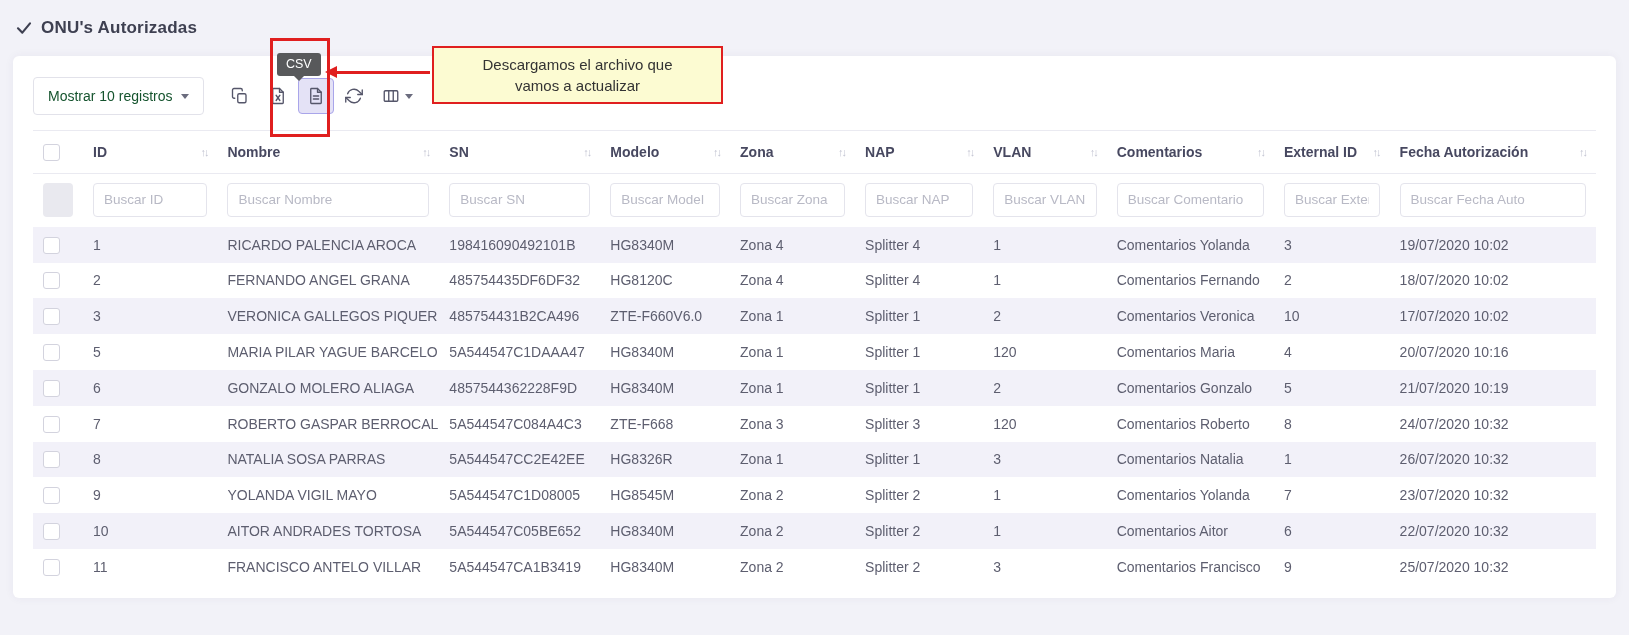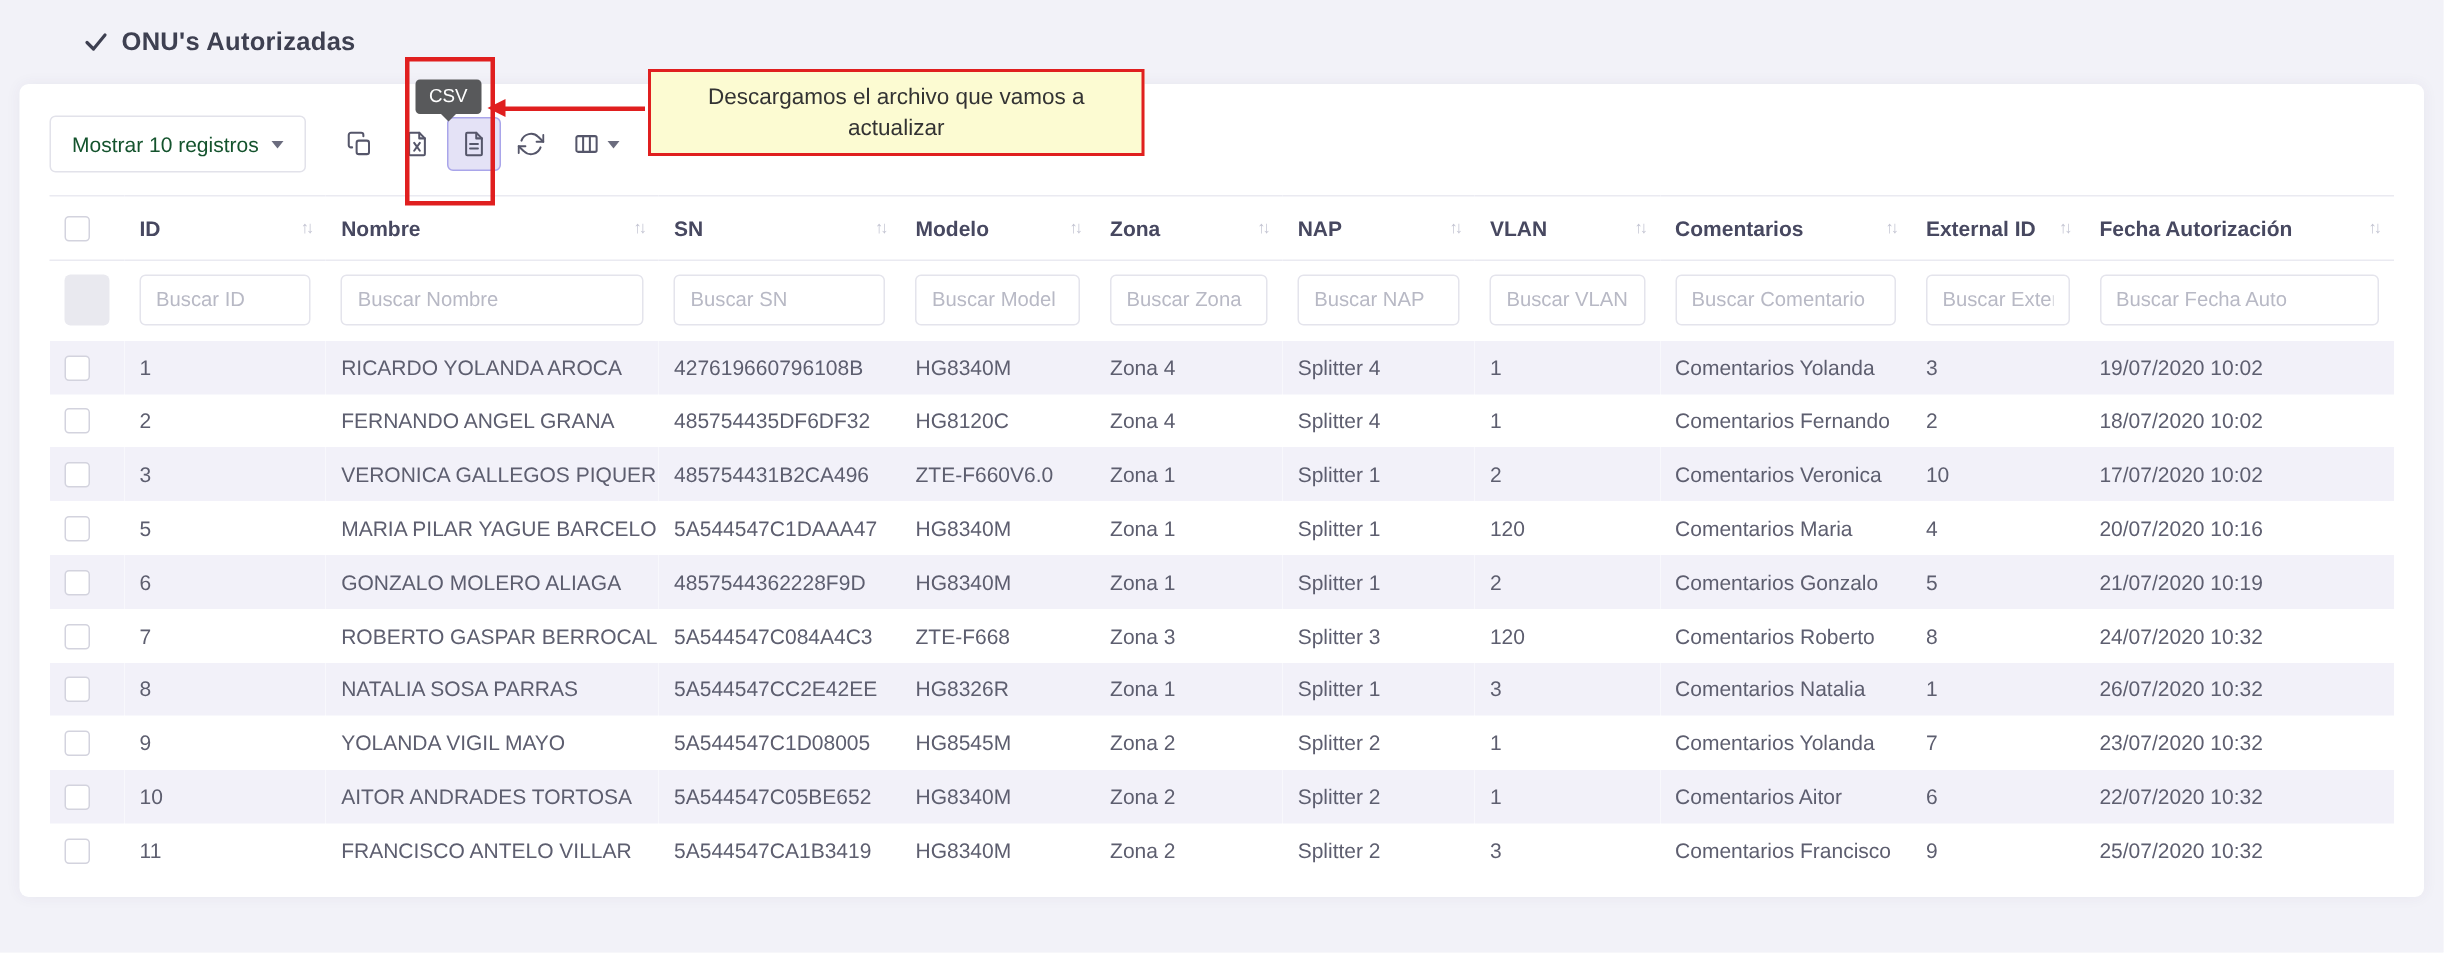--- a/index.html
+++ b/index.html
@@ -11,21 +11,20 @@
   .page{
     position:relative;
     width:1629px;height:635px;
     overflow:hidden;
     background:#f2f2f8;
   }
   
   .title-bar{
     display:flex;align-items:center;gap:9px;
     padding:18px 16px 14px 16px;
-    margin-left:40px;
   }
   .title-bar .check{color:#3e4051;display:flex;}
   .page-title{
     font-size:17px;font-weight:bold;color:#3e4051;letter-spacing:.2px;
   }
   
   .card{
     margin:4px 13px 9px 13px;
     background:#fff;
     border-radius:6px;
@@ -127,21 +126,21 @@
   }
   .anno-arrow-line{
     position:absolute;left:336px;top:71px;width:94px;height:3px;background:#e01f1f;
   }
   .anno-arrow-head{
     position:absolute;left:325px;top:66px;width:0;height:0;
     border-top:6px solid transparent;border-bottom:6px solid transparent;
     border-right:12px solid #e01f1f;
   }
   .anno-callout{
-    position:absolute;left:432px;top:46px;width:331px;min-height:58px;
+    position:absolute;left:432px;top:46px;width:291px;min-height:58px;
     box-sizing:border-box;background:#fcfbd2;border:2px solid #e01f1f;
     display:flex;align-items:center;justify-content:center;
     font-size:15px;color:#333;text-align:center;line-height:1.4;
     padding:5px 30px;
   }
 </style>
 </head>
 <body>
 
 <div class="page">
@@ -246,22 +245,22 @@
           <td><input class="filter-input" placeholder="Buscar VLAN" style=""></td>
           <td><input class="filter-input" placeholder="Buscar Comentario" style=""></td>
           <td><input class="filter-input" placeholder="Buscar Exter" style=""></td>
           <td><input class="filter-input" placeholder="Buscar Fecha Auto" style=""></td>
         </tr>
       </thead>
       <tbody class="rows">
           <tr>
     <td><span class="checkbox"></span></td>
     <td>1</td>
-    <td>RICARDO YOLANDA AROCA</td>
-    <td>427619660796108B</td>
+    <td>RICARDO PALENCIA AROCA</td>
+    <td>198416090492101B</td>
     <td>HG8340M</td>
     <td>Zona 4</td>
     <td>Splitter 4</td>
     <td>1</td>
     <td>Comentarios Yolanda</td>
     <td>3</td>
     <td>19/07/2020 10:02</td>
   </tr>
           <tr>
     <td><span class="checkbox"></span></td>

